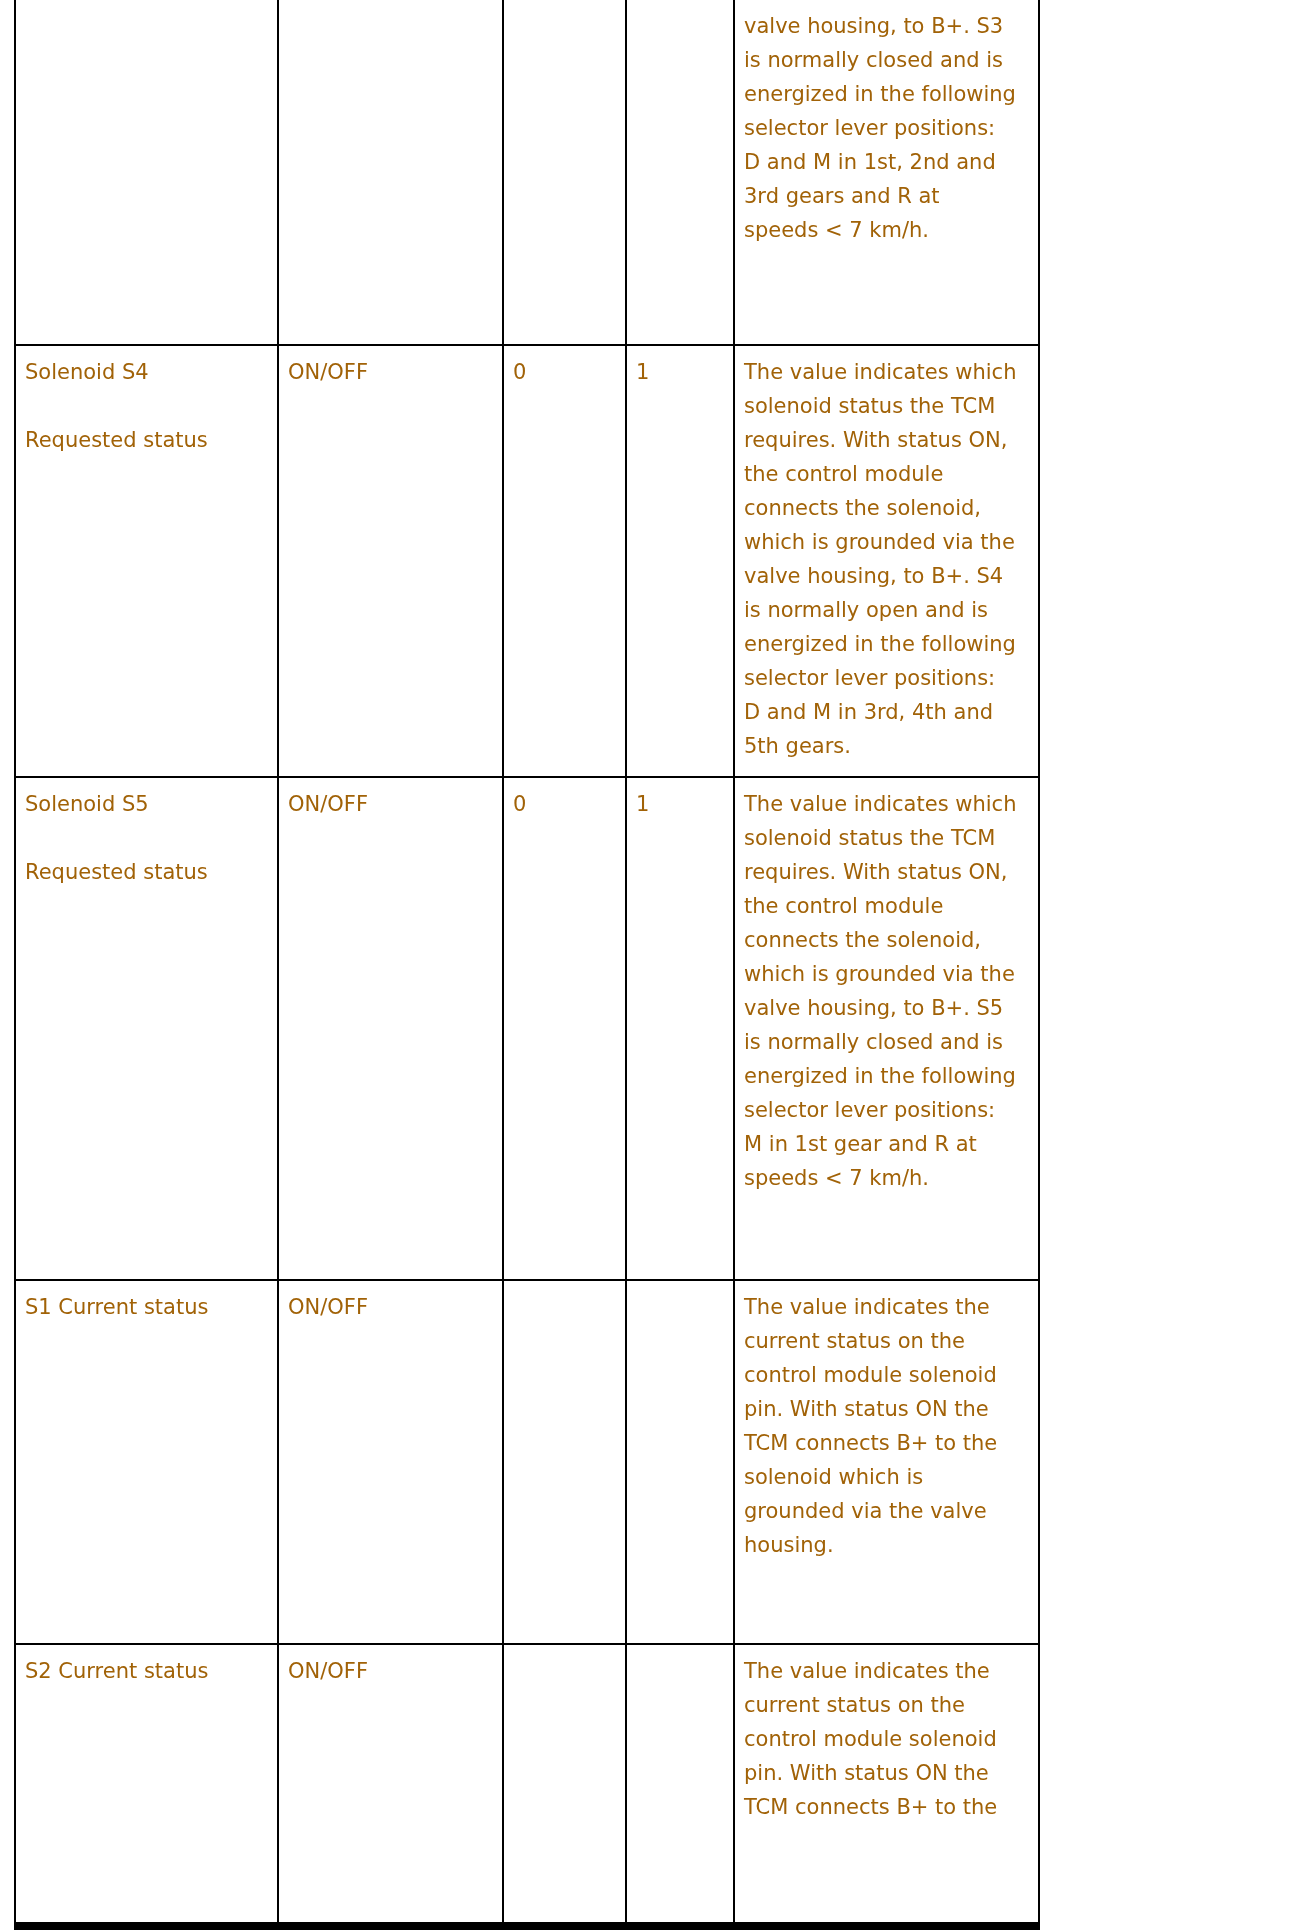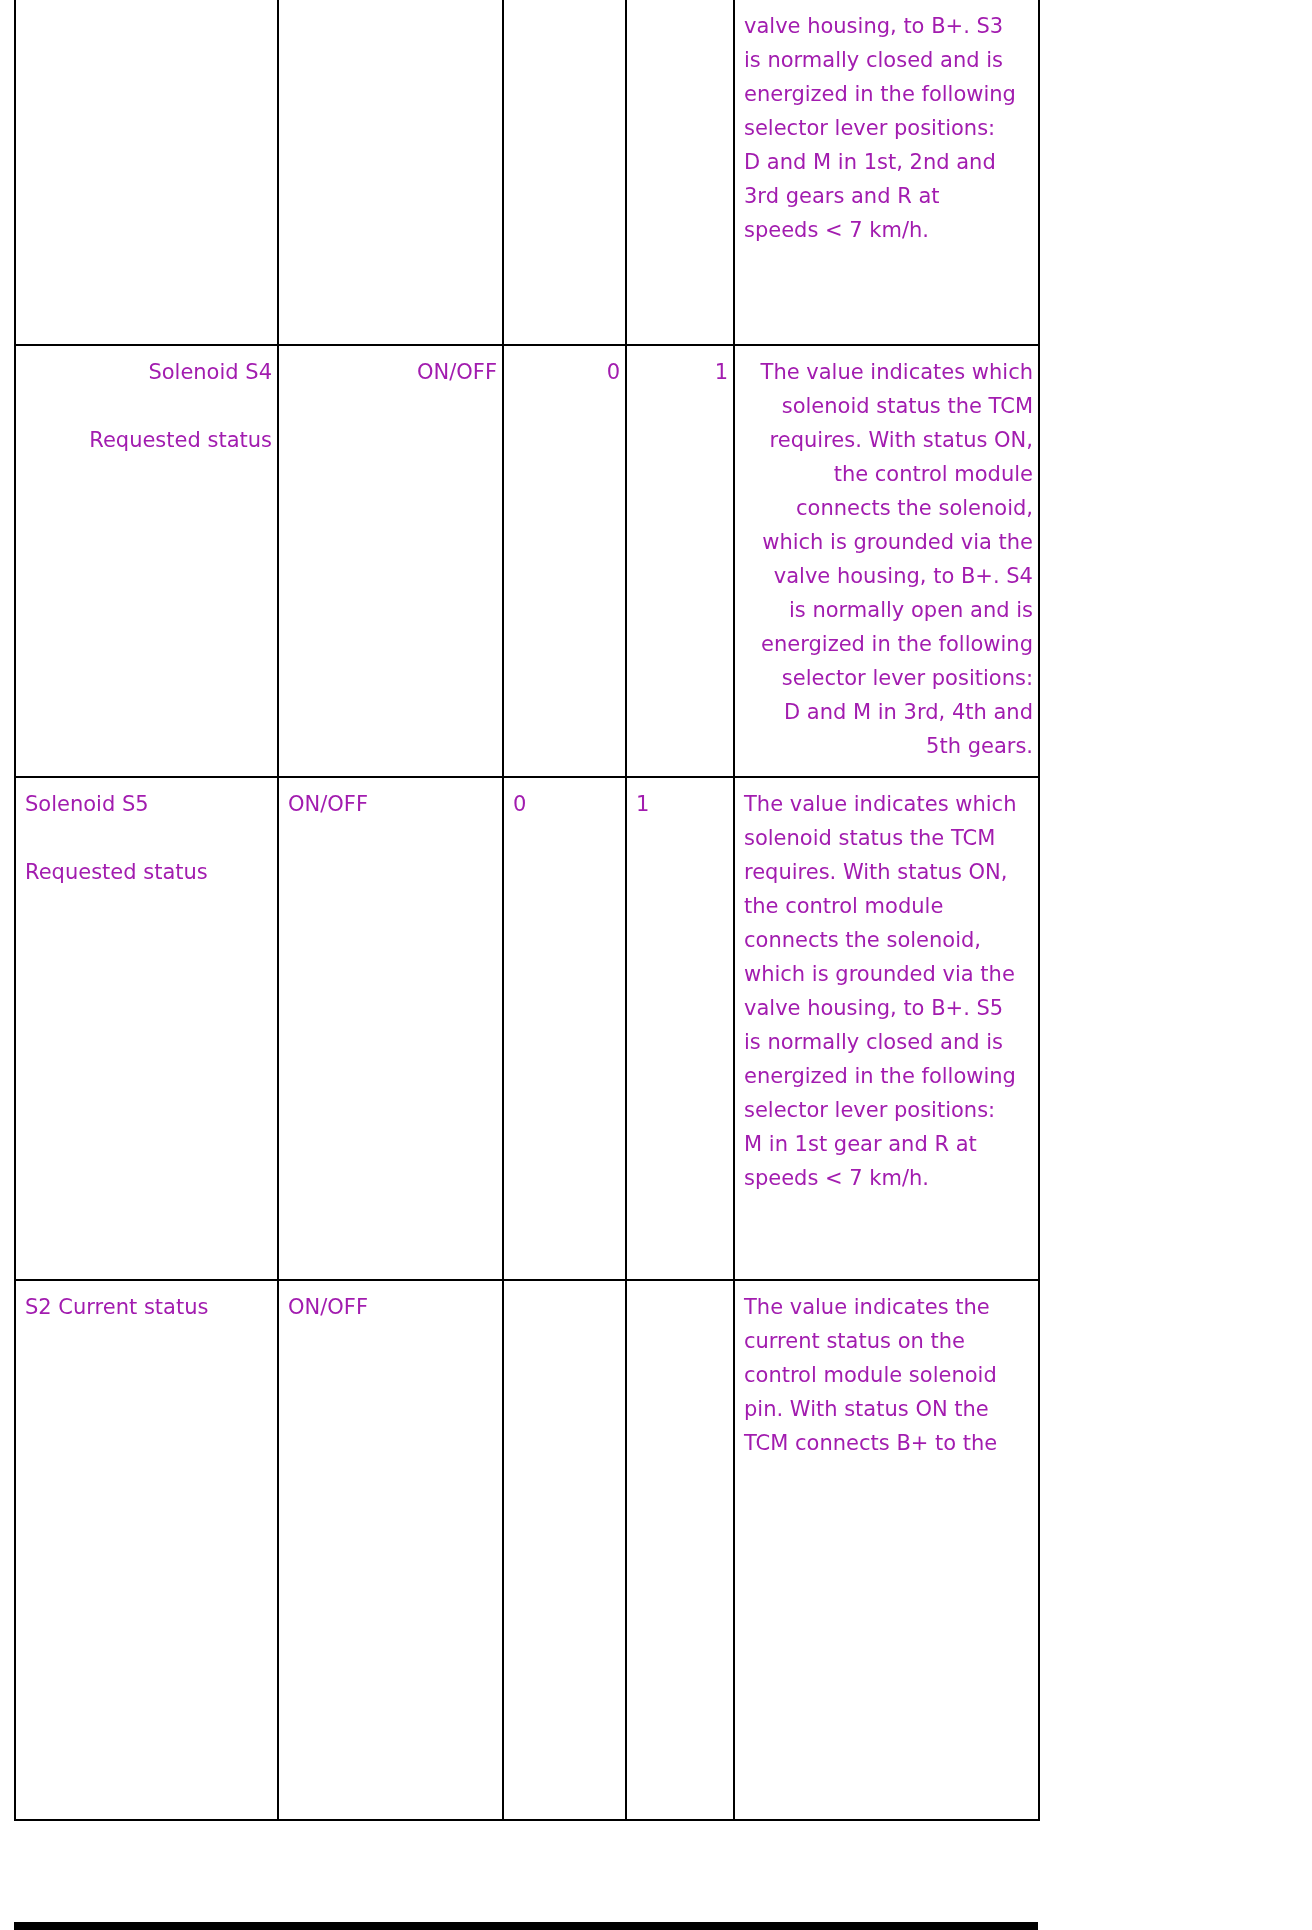--- a/index.html
+++ b/index.html
@@ -7,21 +7,21 @@
     padding: 0;
     background: #ffffff;
   }
   .page {
     position: relative;
     width: 1312px;
     height: 1930px;
     background: #ffffff;
     overflow: hidden;
     font-family: "DejaVu Sans", "Liberation Sans", sans-serif;
-    color: #a21caf;
+    color: #a16207;
   }
   table.param-table {
     position: absolute;
     left: 14px;
     top: 0;
     width: 1024px;
     border-collapse: collapse;
     table-layout: fixed;
   }
   .param-table td {
@@ -35,21 +35,21 @@
   }
   .param-table tr.r0 td {
     border-top: none;
   }
   col.c1 { width: 263px; }
   col.c2 { width: 225px; }
   col.c3 { width: 123px; }
   col.c4 { width: 108px; }
   col.c5 { width: 305px; }
   tr.r0 { height: 345px; }
-  tr.r1 { height: 432px; text-align: right; }
+  tr.r1 { height: 432px; }
   tr.r2 { height: 503px; border-radius: 30px; }
   tr.r3 { height: 364px; }
   tr.r4 { height: 540px; }
   .cutline {
     position: absolute;
     left: 14px;
     top: 1922px;
     width: 1024px;
     height: 8px;
     background: #000000;
@@ -114,20 +114,34 @@
 the control module
 connects the solenoid,
 which is grounded via the
 valve housing, to B+. S5
 is normally closed and is
 energized in the following
 selector lever positions:
 M in 1st gear and R at
 speeds &lt; 7 km/h.</td>
       </tr>
+      <tr class="r3">
+        <td>S1 Current status</td>
+        <td>ON/OFF</td>
+        <td></td>
+        <td></td>
+        <td>The value indicates the
+current status on the
+control module solenoid
+pin. With status ON the
+TCM connects B+ to the
+solenoid which is
+grounded via the valve
+housing.</td>
+      </tr>
       <tr class="r4">
         <td>S2 Current status</td>
         <td>ON/OFF</td>
         <td></td>
         <td></td>
         <td>The value indicates the
 current status on the
 control module solenoid
 pin. With status ON the
 TCM connects B+ to the</td>

